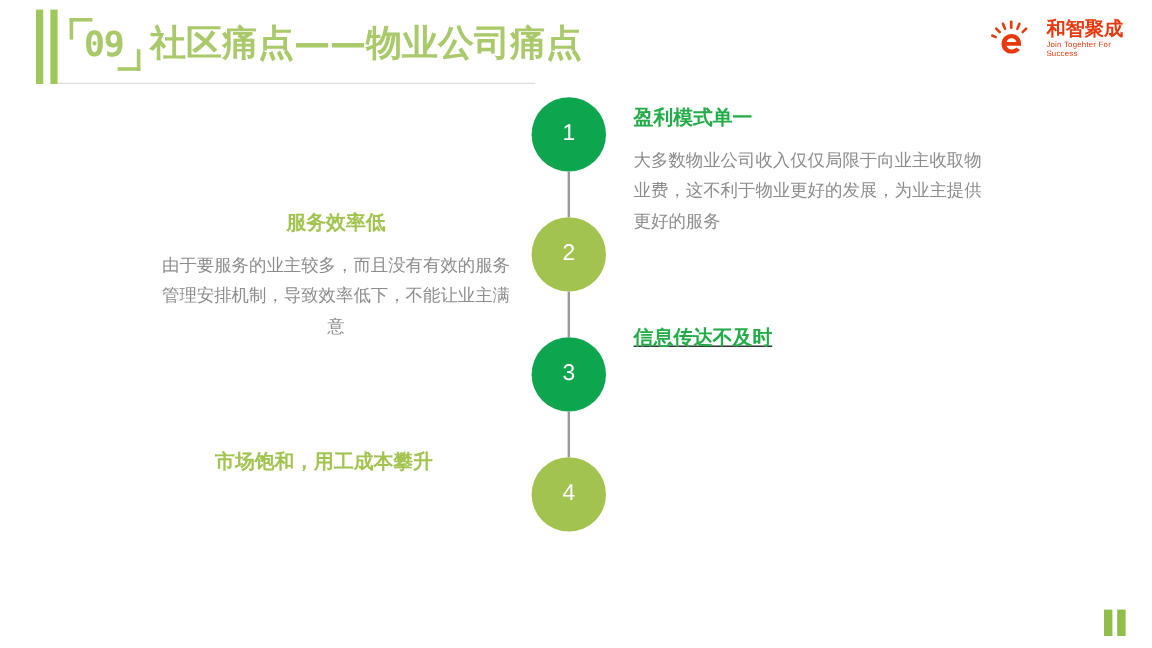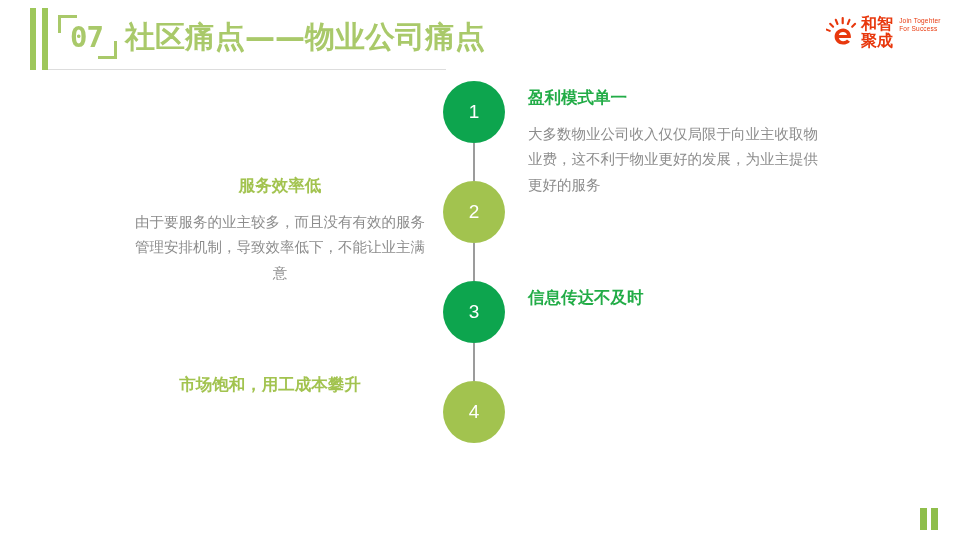--- a/index.html
+++ b/index.html
@@ -67,22 +67,22 @@
   }
 
   
   #logo {
     position: absolute; right: 12px; top: 12px;
     width: 122px; height: 42px;
     display: flex; align-items: center;
   }
   #logo-mark { width: 34px; height: 34px; flex: none; }
   #logo-text-wrap {
-    margin-left: 1px;
-    display: flex; flex-direction: row; justify-content: center;
+    margin-left: 12px;
+    display: flex; flex-direction: column; justify-content: center;
   }
   #logo-name {
     font-size: 16px; font-weight: bold; color: #e8380d;
     line-height: 1.05; letter-spacing: 0px;
     font-family: "DejaVu Sans", sans-serif;
   }
   #logo-tagline {
     font-size: 6.5px; color: #e8380d;
     line-height: 1.2; margin-top: 1px;
     letter-spacing: 0.2px;
@@ -120,21 +120,21 @@
     color: #8c8c8c;
     line-height: 1.75;
     margin: 0;
     font-family: "DejaVu Sans", sans-serif;
   }
   .align-right { text-align: center; }
   .align-left  { text-align: left; margin-top: 22px; }
 
   #block-1 { left: 528px; top: 66px;  width: 300px; }
   #block-2 { left: 132px; top: 176px; width: 296px; }
-  #block-3 { left: 528px; top: 266px; width: 300px; }
+  #block-3 { left: 528px; top: 250px; width: 300px; text-decoration: underline; }
   #block-4 { left: 112px; top: 375px; width: 316px; }
 
   
   #footer-mark {
     position: absolute; right: 22px; bottom: 10px;
     width: 18px; height: 22px;
   }
   #footer-mark .fbar {
     position: absolute; top: 0; width: 7px; height: 22px;
     background: #8fbe4b;
@@ -147,21 +147,21 @@
 
 <div id="header-accent-bars">
   <div class="bar accent-bar-a"></div>
   <div class="bar accent-bar-b"></div>
 </div>
 
 <div id="page-title-block">
   <div id="section-number-wrap">
     <span class="bracket bracket-tl" style="border-color: rgb(169, 201, 106);"></span>
     <span class="bracket bracket-br" style="border-color: rgb(169, 201, 106);"></span>
-    <span id="section-number" style="color: rgb(169, 201, 106);">07</span>
+    <span id="section-number" style="color: rgb(169, 201, 106);">09</span>
   </div>
   <h1 id="page-title" style="color: rgb(169, 201, 106);">社区痛点——物业公司痛点</h1>
 </div>
 <div id="title-underline" style="background: rgb(221, 221, 221);"></div>
 
 <div id="logo">
   <svg id="logo-mark" viewBox="0 0 34 34">
     <g fill="#e8380d">
       <rect x="15.6" y="1" width="2.2" height="7.2" rx="1"></rect>
       <rect x="9.6" y="2.6" width="2.1" height="6.6" rx="1" transform="rotate(-22 10.6 5.9)"></rect>

